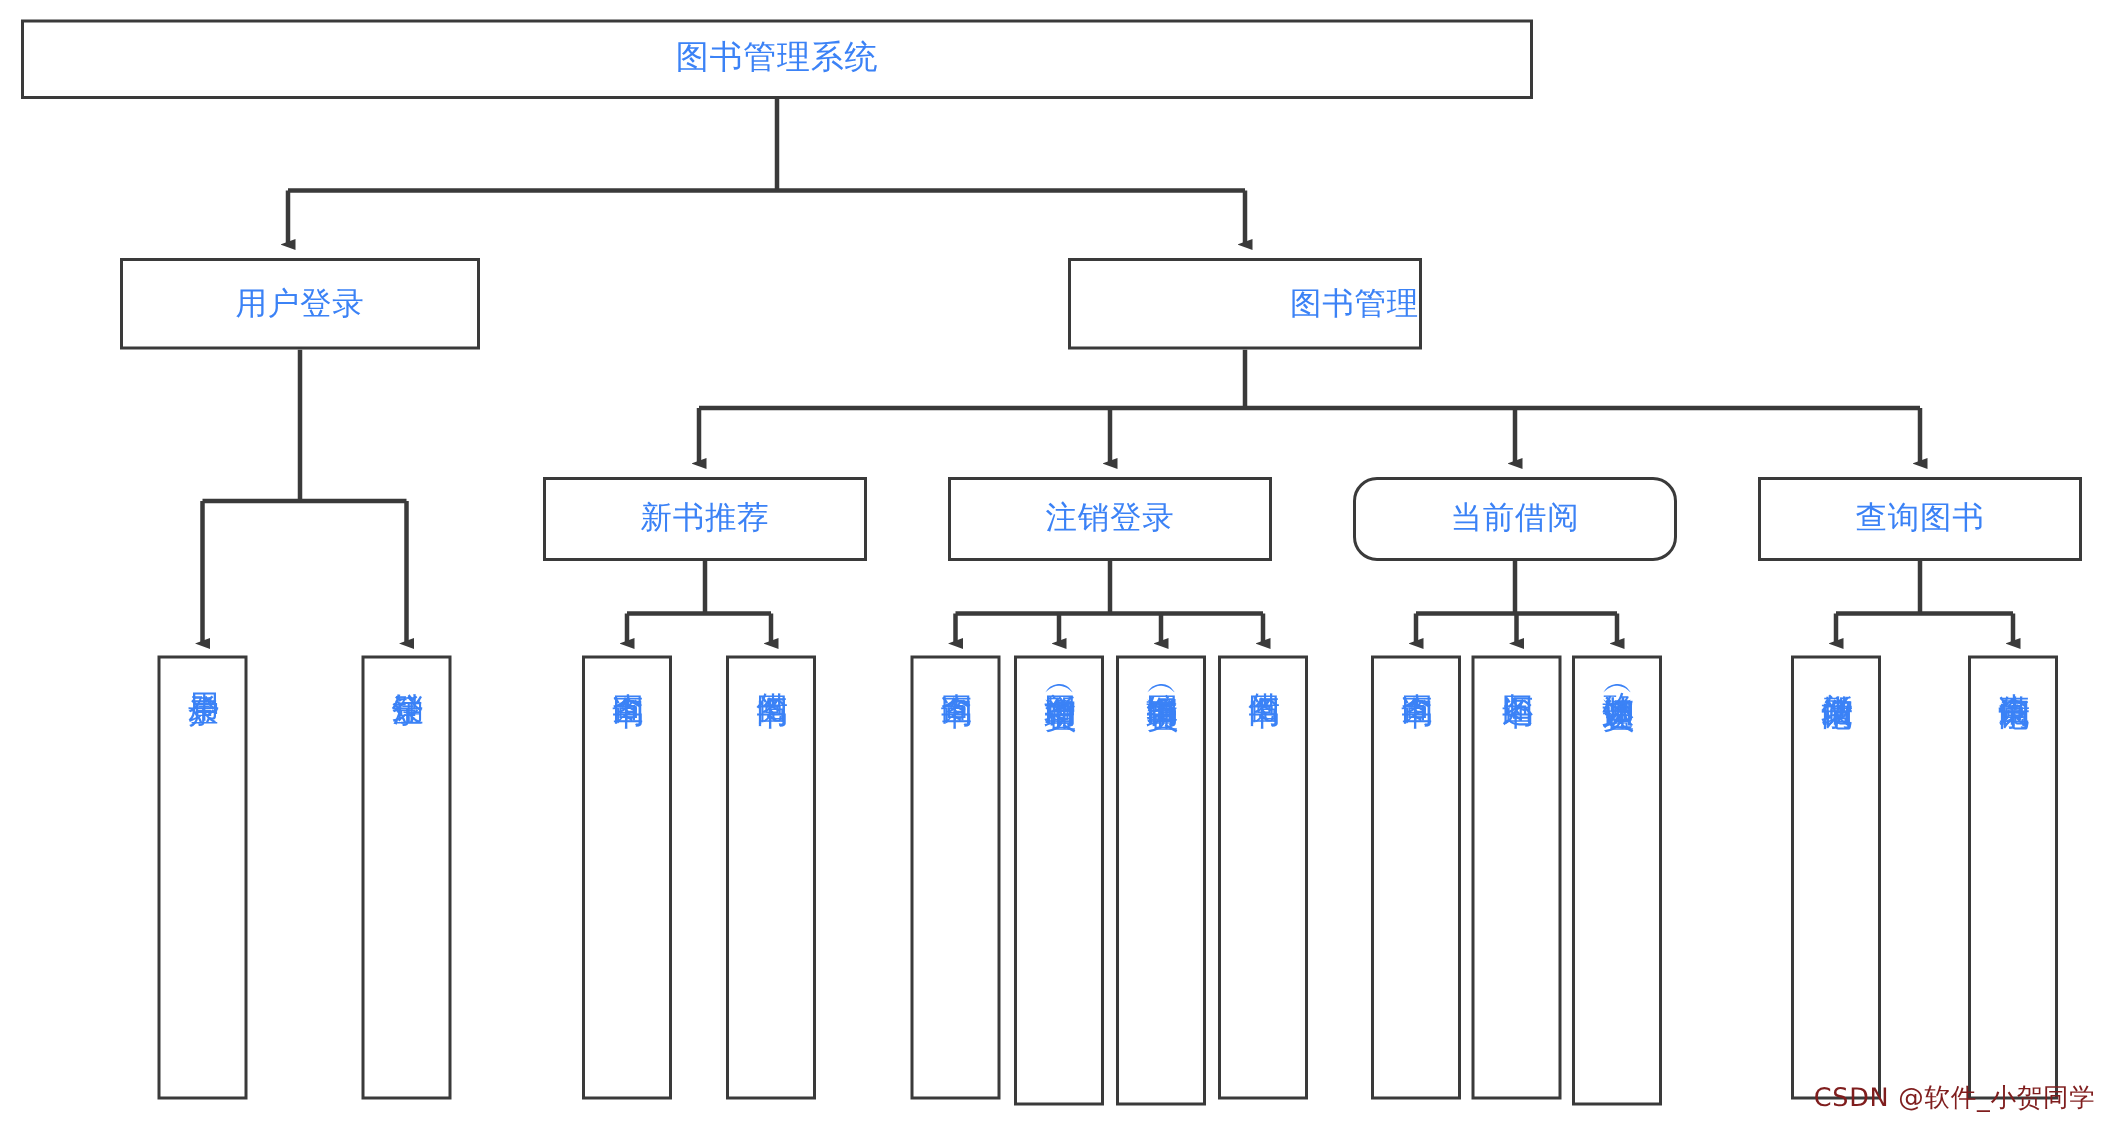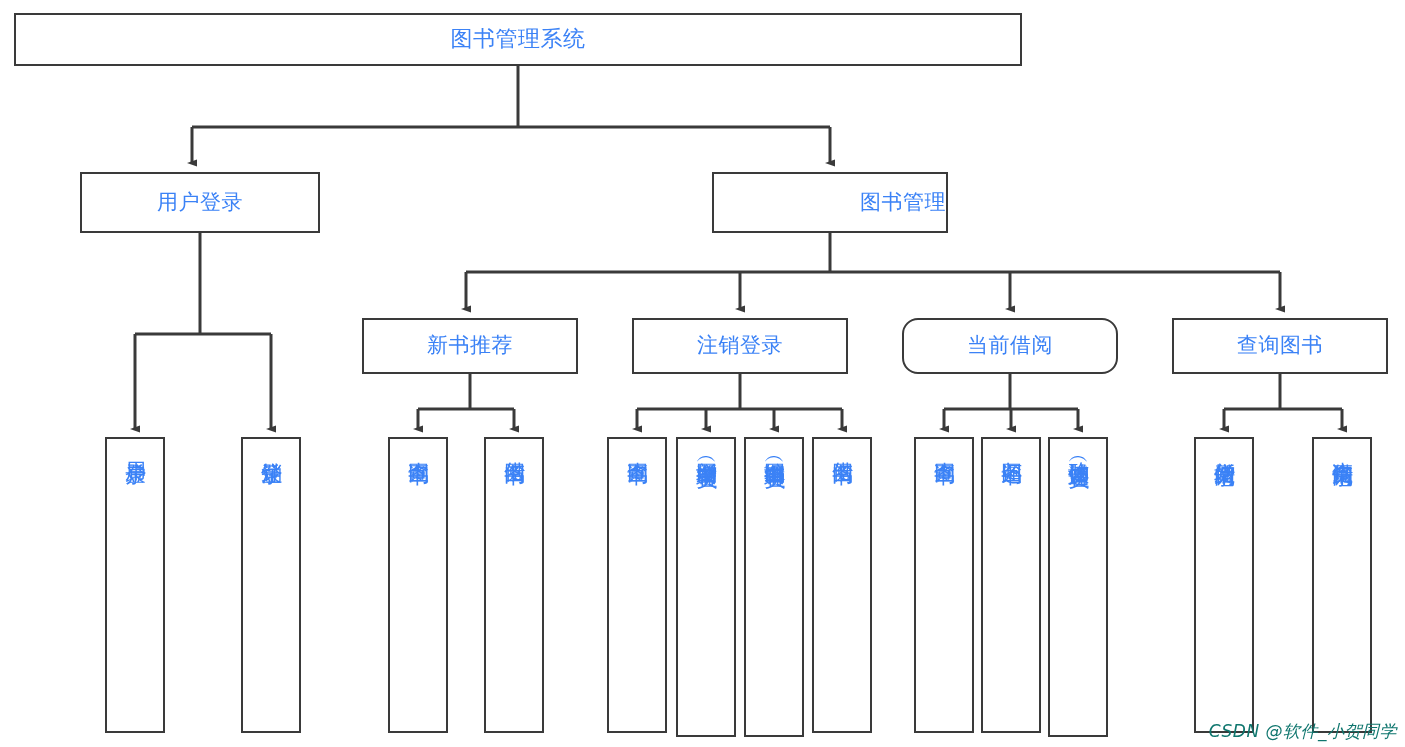--- a/index.html
+++ b/index.html
@@ -61,24 +61,23 @@
     text-orientation: upright;
     -webkit-text-orientation: upright;
     white-space: nowrap;
     letter-spacing: 1px;
   }
   #watermark {
     position: absolute;
     right: 8px;
     bottom: 4px;
     font-size: 17px;
-    color: #0f766e;
+    color: #7f1d1d;
     white-space: nowrap;
     letter-spacing: 0.5px;
-    font-style: italic;
   }
 </style>
 </head>
 <body>
 
 <div id="diagram-root">
 
   <svg id="edges-layer" width="1405" height="747" viewBox="0 0 1405 747" xmlns="http://www.w3.org/2000/svg">
     <defs>
       <marker id="arrowhead" markerWidth="10" markerHeight="10" refX="4.2" refY="5" orient="auto" markerUnits="userSpaceOnUse">

